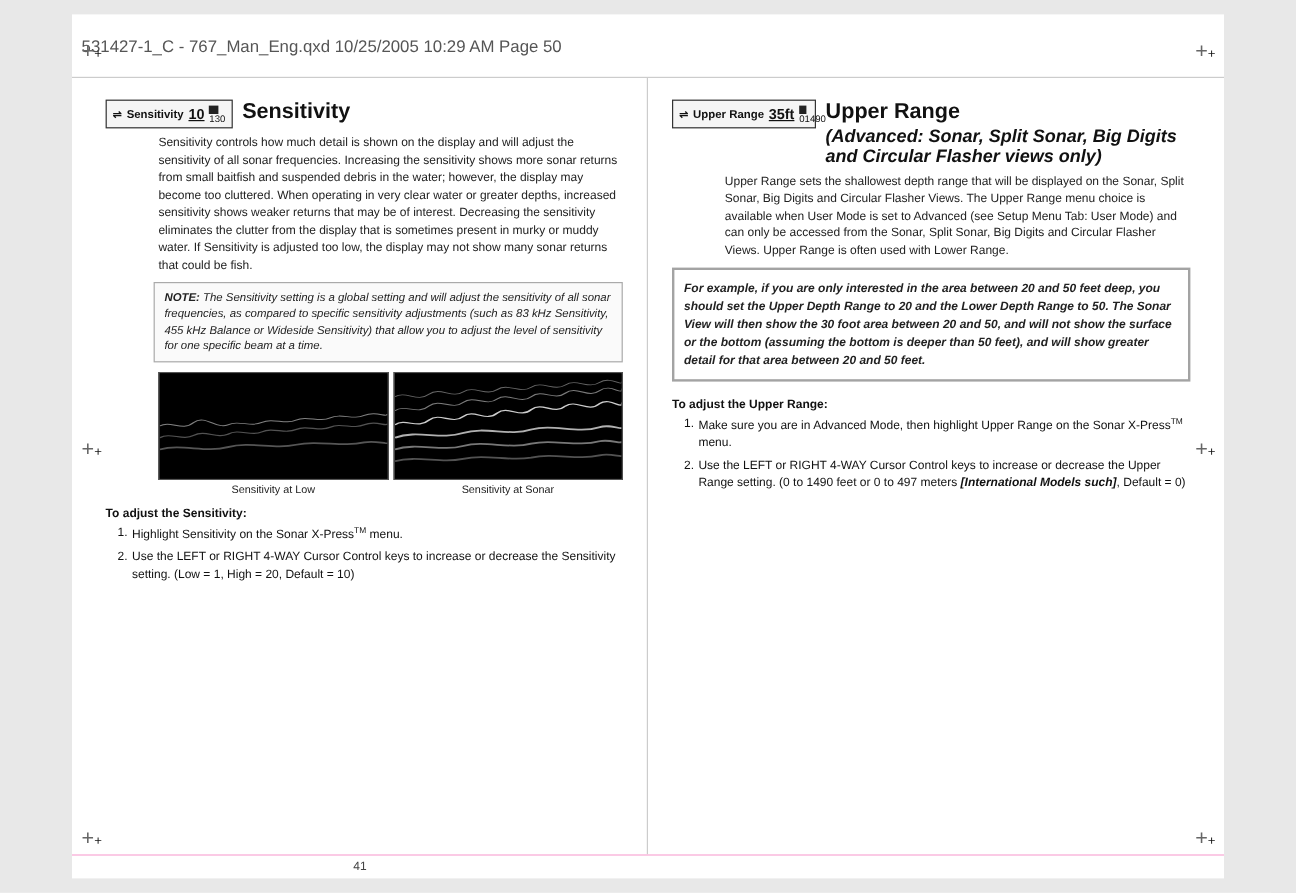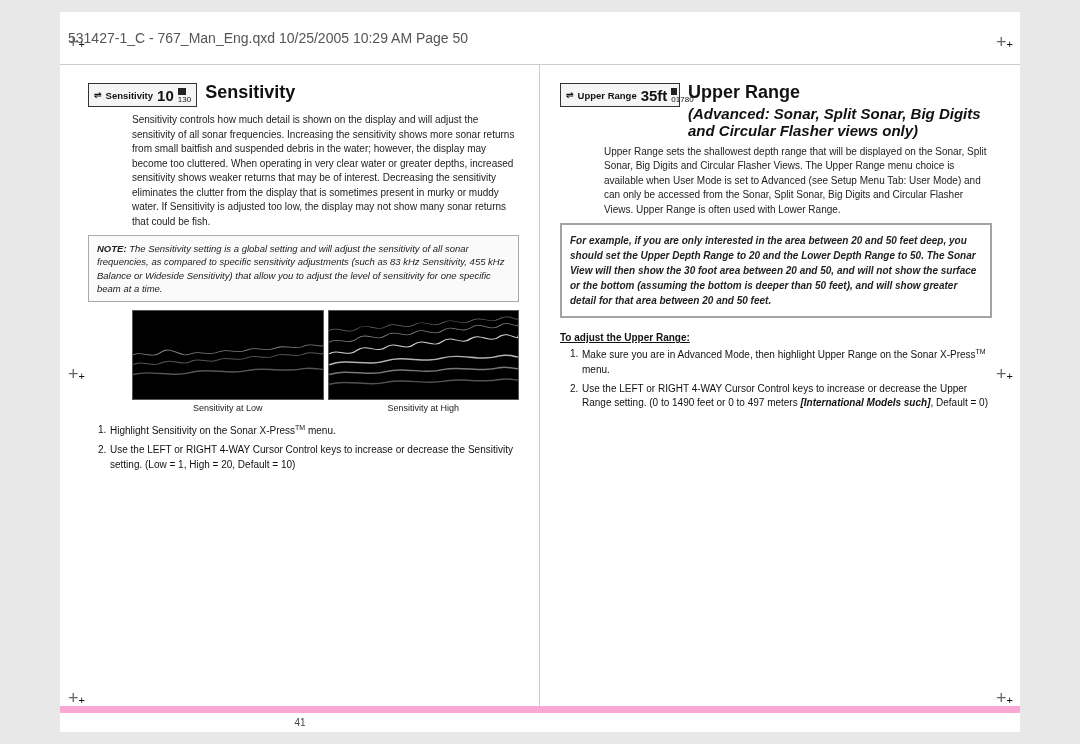--- a/index.html
+++ b/index.html
@@ -48,21 +48,21 @@
     
     .page-right {
       width: 50%;
       padding: 18px 28px 10px 20px;
       display: flex;
       flex-direction: column;
       gap: 0;
     }
     
     .footer {
-      border-top: 7px solid #f9a8d4;
+      border-top: 1px solid #f9a8d4;
       display: flex;
       align-items: center;
     }
     .footer-left, .footer-right {
       width: 50%;
       padding: 4px 8px;
       font-size: 10px;
       text-align: center;
       color: #444;
     }
@@ -87,21 +87,22 @@
       gap: 4px;
       min-width: 90px;
       background: #f5f5f5;
     }
     .menu-icon-box .label {
       font-size: 9.5px;
       font-weight: bold;
     }
     .menu-icon-box .value {
       margin-left: auto;
-      font-size: 15px;
+      font-size: 12px;
+      text-decoration: underline;
     }
     .section-title {
       font-size: 18px;
       font-weight: bold;
       color: #111;
       line-height: 1.1;
     }
     .section-title-sub {
       font-size: 15px;
       font-style: italic;
@@ -118,20 +119,21 @@
     }
     .note-box {
       border: 1px solid #aaa;
       padding: 6px 8px;
       margin-bottom: 8px;
       font-size: 9.5px;
       font-style: italic;
       line-height: 1.4;
       color: #222;
       background: #fafafa;
+      margin-left: 40px;
     }
     .note-box .note-bold {
       font-weight: bold;
       font-style: italic;
     }
     .images-row {
       display: flex;
       gap: 4px;
       margin-bottom: 4px;
       padding-left: 44px;
@@ -186,21 +188,20 @@
       width: 100%;
       height: 100%;
     }
     .adjust-section {
       margin-top: 6px;
     }
     .adjust-title {
       font-size: 10px;
       font-weight: bold;
       margin-bottom: 4px;
-      text-decoration: underline;
     }
     .adjust-list {
       list-style: none;
       padding-left: 10px;
     }
     .adjust-list li {
       font-size: 10px;
       line-height: 1.45;
       margin-bottom: 4px;
       position: relative;
@@ -325,26 +326,27 @@
             <svg class="sonar-wave-svg" viewBox="0 0 100 90" preserveAspectRatio="none">
               <rect width="100" height="90" fill="#000"></rect>
               <path d="M0,20 C5,15 10,25 15,18 C20,11 25,22 30,16 C35,10 40,20 45,14 C50,8 55,18 60,12 C65,6 70,16 75,10 C80,4 85,14 90,8 C95,2 100,12 100,7" stroke="#fff" stroke-width="0.7" fill="none" opacity="0.4"></path>
               <path d="M0,32 C5,26 10,36 15,28 C20,21 25,32 30,25 C35,18 40,29 45,22 C50,16 55,27 60,20 C65,13 70,24 75,17 C80,10 85,22 90,15 C95,8 100,20 100,13" stroke="#ccc" stroke-width="0.8" fill="none" opacity="0.6"></path>
               <path d="M0,44 C5,38 10,48 15,40 C20,33 25,44 30,37 C35,30 40,42 45,34 C50,27 55,39 60,31 C65,24 70,36 75,28 C80,22 85,34 90,26 C95,20 100,32 100,25" stroke="#fff" stroke-width="1" fill="none" opacity="0.8"></path>
               <path d="M0,55 C10,48 20,57 30,51 C40,45 50,54 60,48 C70,43 80,52 90,46 C95,43 100,49 100,46" stroke="#ddd" stroke-width="1.5" fill="none" opacity="0.8"></path>
               <path d="M0,65 C10,59 20,67 30,62 C40,57 50,65 60,60 C70,56 80,63 90,58 C95,56 100,61 100,58" stroke="#aaa" stroke-width="1.5" fill="none" opacity="0.7"></path>
               <path d="M0,75 C10,70 20,77 30,73 C40,69 50,75 60,72 C70,68 80,74 90,70 C95,68 100,72 100,70" stroke="#888" stroke-width="1.5" fill="none" opacity="0.6"></path>
             </svg>
           </div>
-          <span class="sonar-img-label">Sensitivity at High</span>
+          <span class="sonar-img-label">Sensitivity at Sonar</span>
         </div>
 
       </div>
 
       <div class="adjust-section">
+        <p class="adjust-title">To adjust the Sensitivity:</p>
         <ol class="adjust-list">
           <li data-num="1.">
             Highlight Sensitivity on the Sonar X-Press<span class="tm-super">TM</span> menu.
           </li>
           <li data-num="2.">
             Use the LEFT or RIGHT 4-WAY Cursor Control keys to increase or decrease the Sensitivity setting. (Low = 1, High = 20, Default = 10)
           </li>
         </ol>
       </div>
 
@@ -354,21 +356,21 @@
 
       <div class="section-heading-row">
         <div class="menu-icon-box" style="min-width:120px;">
           <span style="font-size:9px;">⇌</span>
           <span class="label">Upper Range</span>
           <span class="value">35ft</span>
           <div style="width:100%; margin-top:2px;">
             <div style="height:7px; background:#222; width:25%;"></div>
             <div style="display:flex; justify-content:space-between; font-size:8px; font-weight:normal;">
               <span>0</span>
-              <span>1780</span>
+              <span>1490</span>
             </div>
           </div>
         </div>
         <div>
           <h1 class="section-title">Upper Range</h1>
           <p class="section-title-sub">(Advanced: Sonar, Split Sonar, Big Digits and Circular Flasher views only)</p>
         </div>
       </div>
 
       <p class="body-text">Upper Range sets the shallowest depth range that will be displayed on the Sonar, Split Sonar, Big Digits and Circular Flasher Views. The Upper Range menu choice is available when User Mode is set to Advanced (see Setup Menu Tab: User Mode) and can only be accessed from the Sonar, Split Sonar, Big Digits and Circular Flasher Views. Upper Range is often used with Lower Range.</p>

